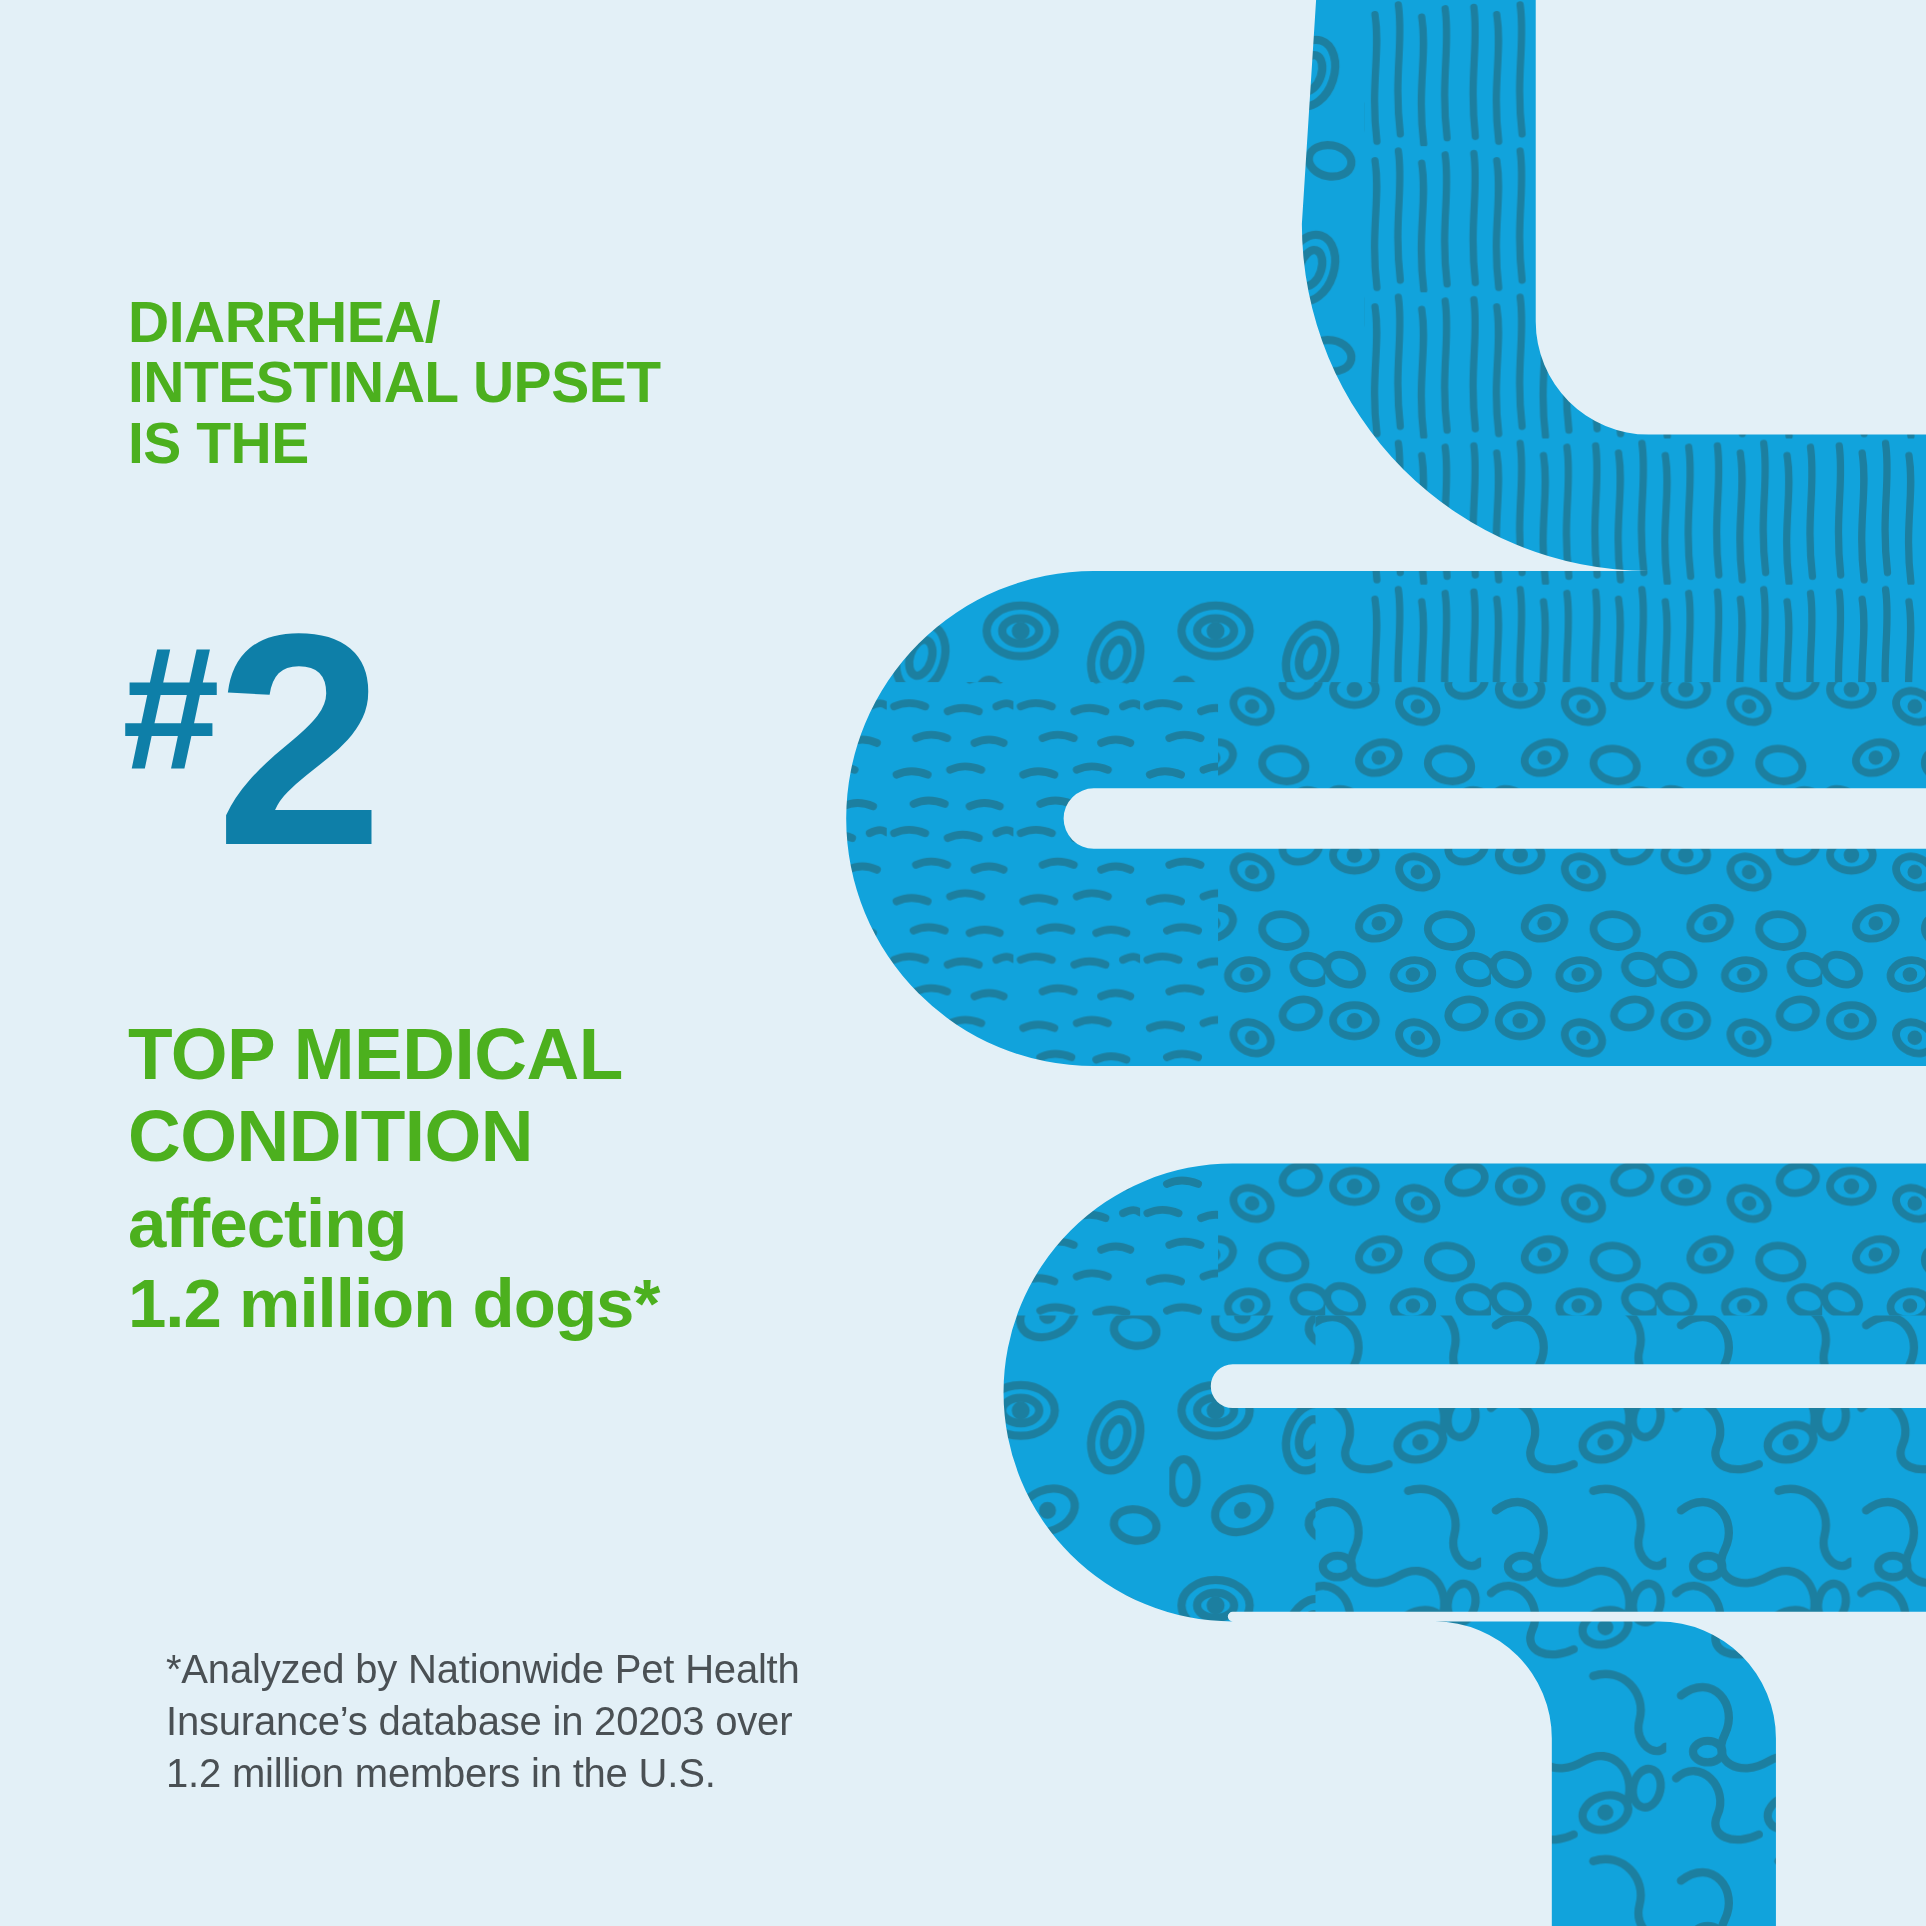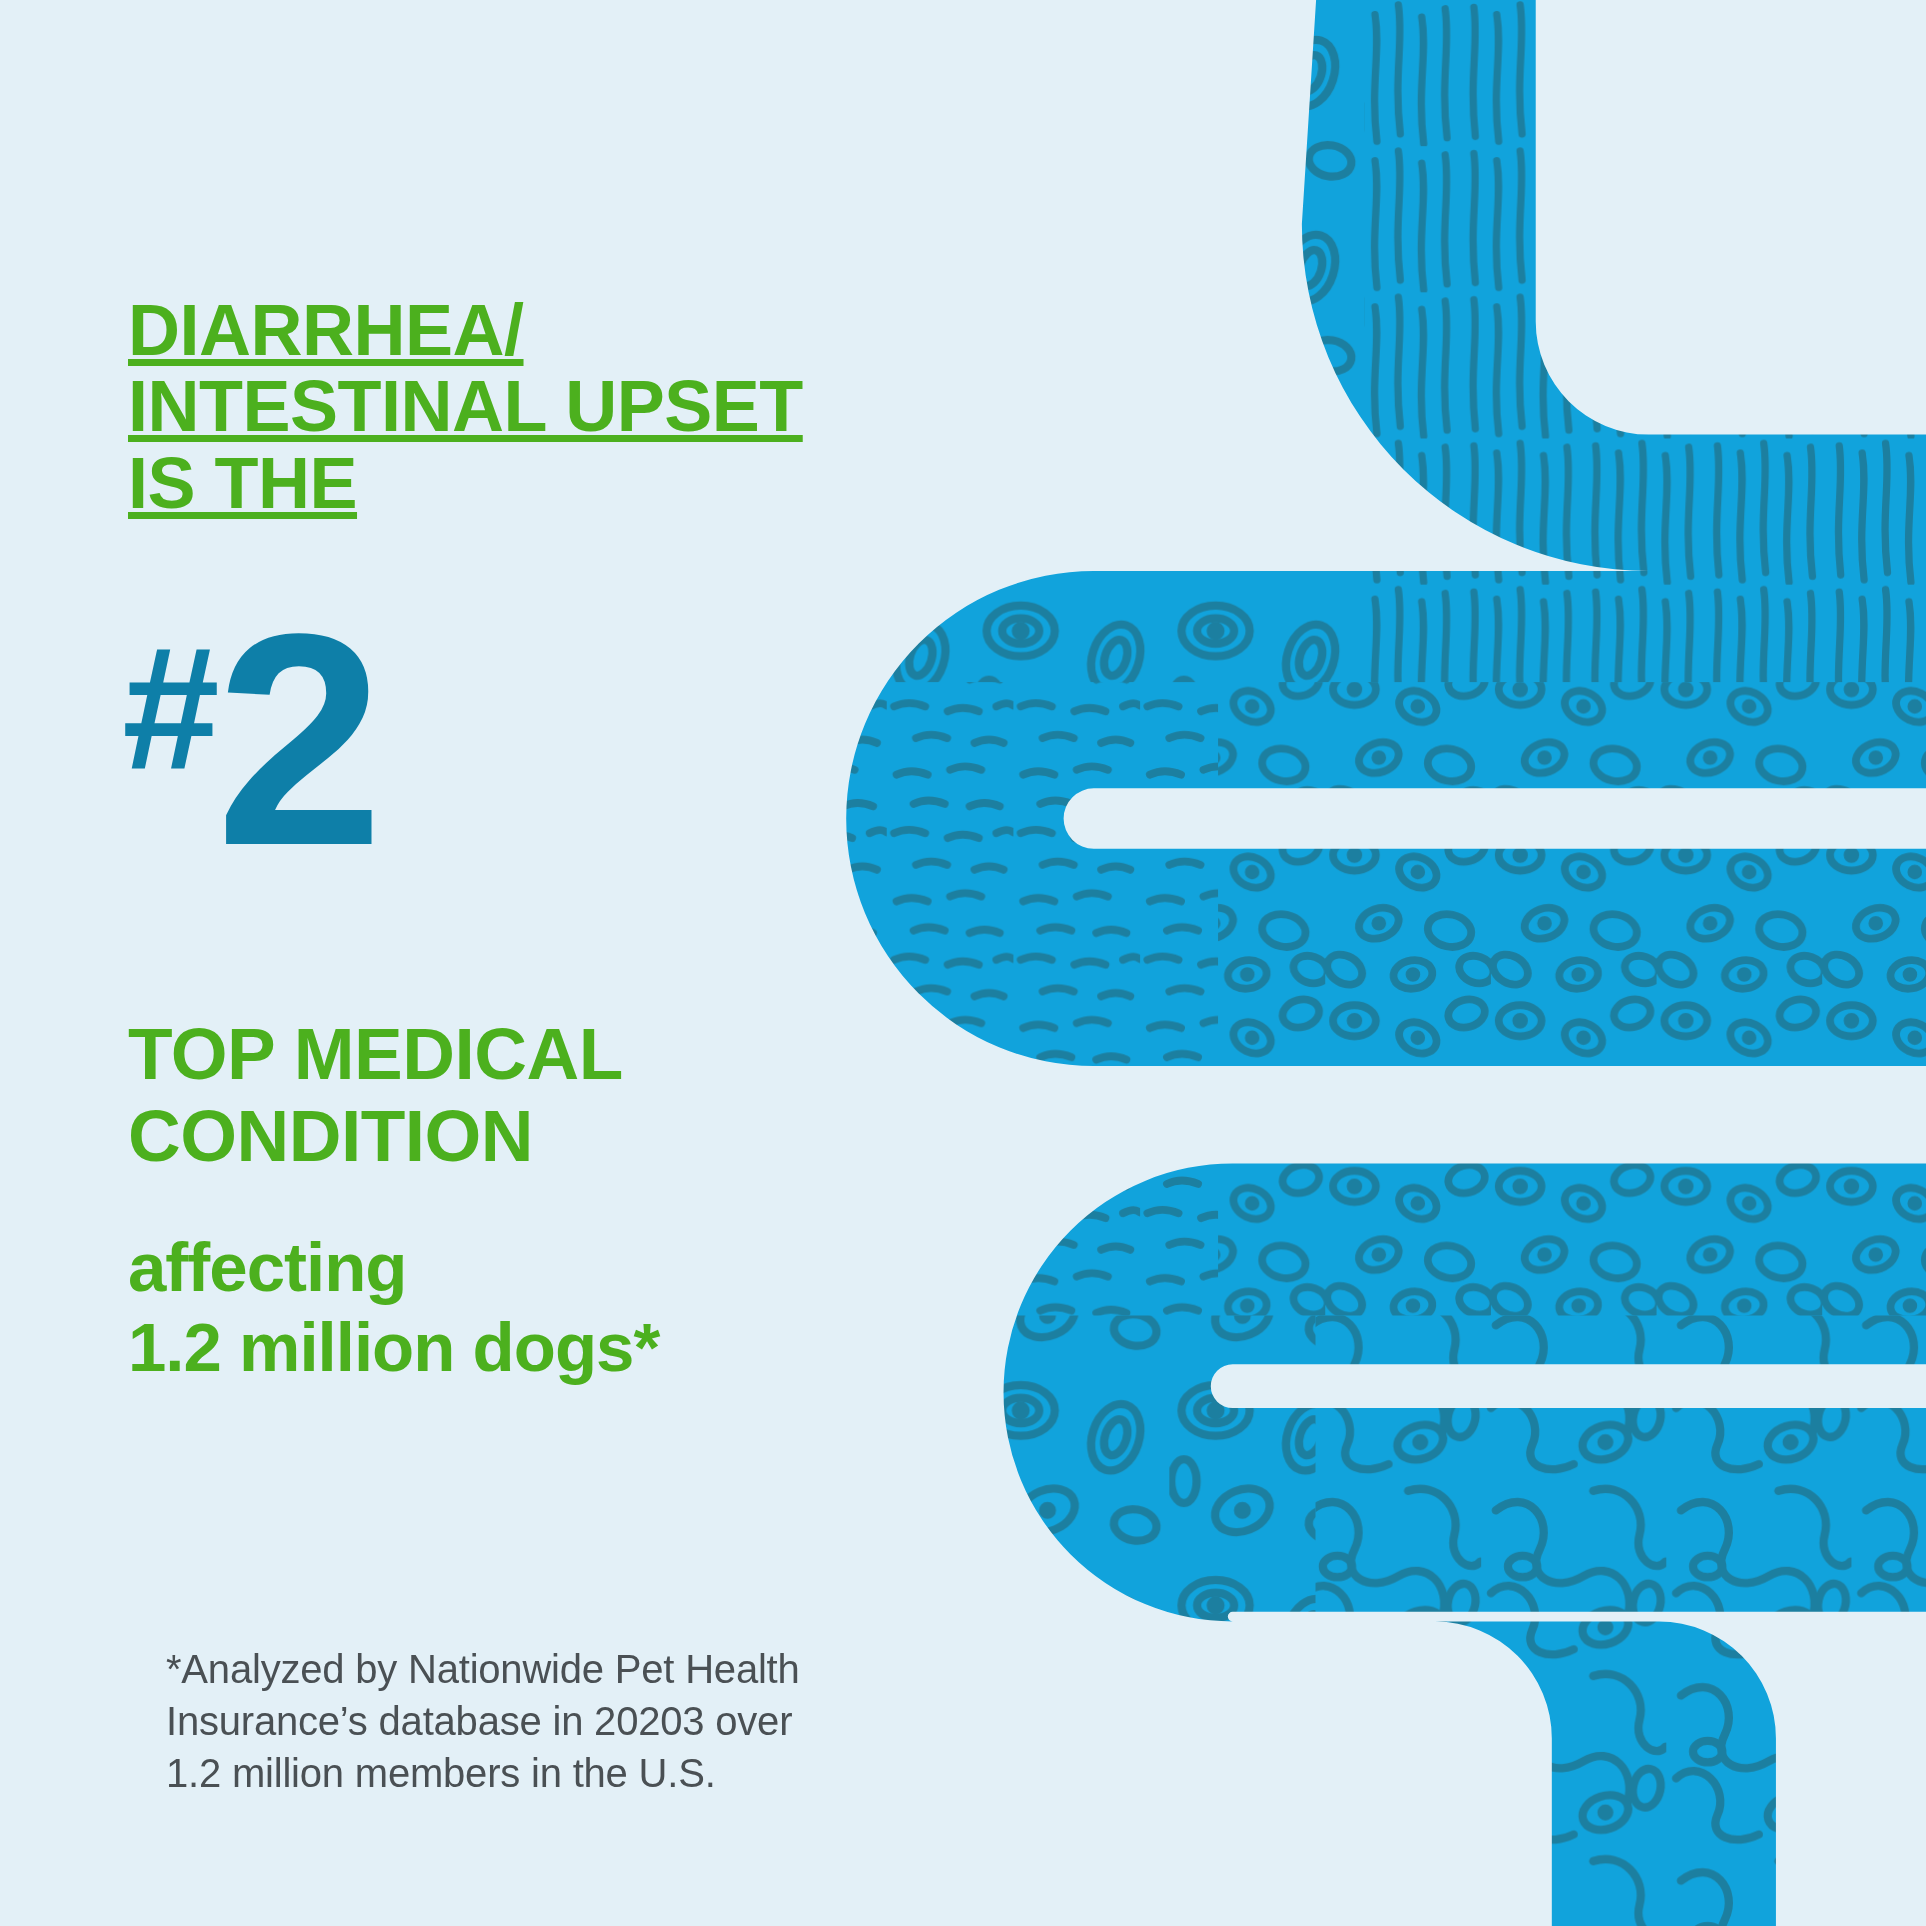--- a/index.html
+++ b/index.html
@@ -35,26 +35,25 @@
     height: 100%;
     z-index: 3;
   }
 
   .headline {
     position: absolute;
     top: 292px;
     left: 0;
     color: var(--green, #4CB01E);
     font-weight: 700;
-    font-size: 72px;
+    font-size: 57px;
     line-height: 1.06;
     letter-spacing: -0.5px;
     text-transform: uppercase;
     white-space: pre-line;
-    text-decoration: underline;
   }
 
   #rank-number {
     position: absolute;
     top: 615px;
     left: -5.8px;
     color: var(--teal, #0E7FA8);
     font-weight: 700;
     line-height: 1;
     display: flex;
@@ -91,21 +90,20 @@
   .subhead-lower {
     position: absolute;
     top: 1184px;
     left: 0;
     color: var(--green, #4CB01E);
     font-weight: 700;
     font-size: 69px;
     line-height: 1.16;
     letter-spacing: -1px;
     white-space: pre-line;
-    margin-top: 44px;
   }
 
   #footnote {
     position: absolute;
     top: 1643px;
     left: 0;
     width: 926px;
     color: var(--footnote, #4A5054);
     font-weight: 300;
     font-size: 40px;

